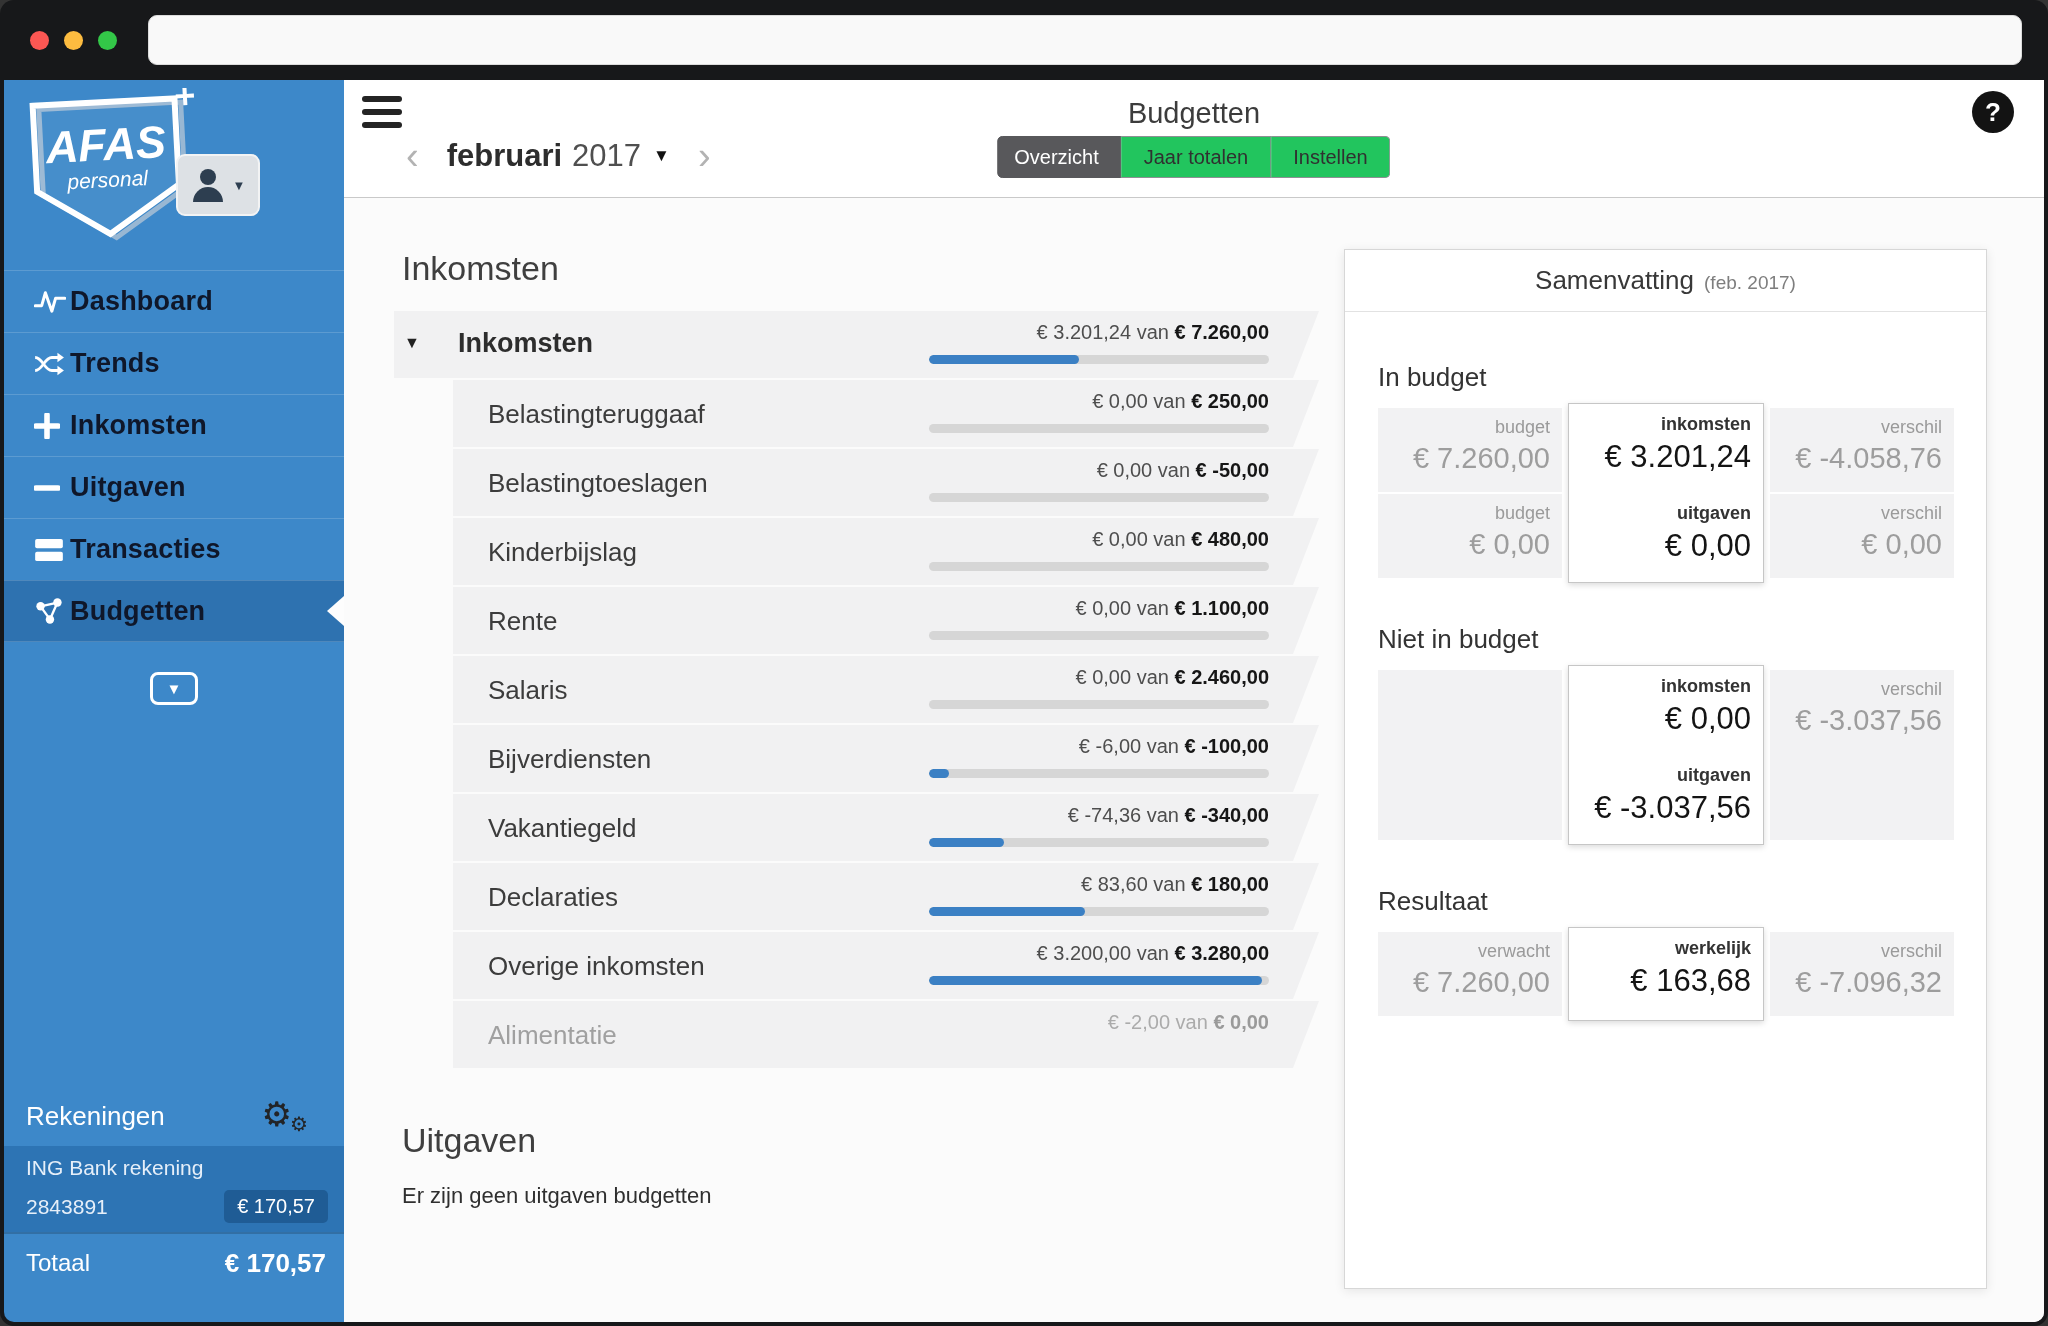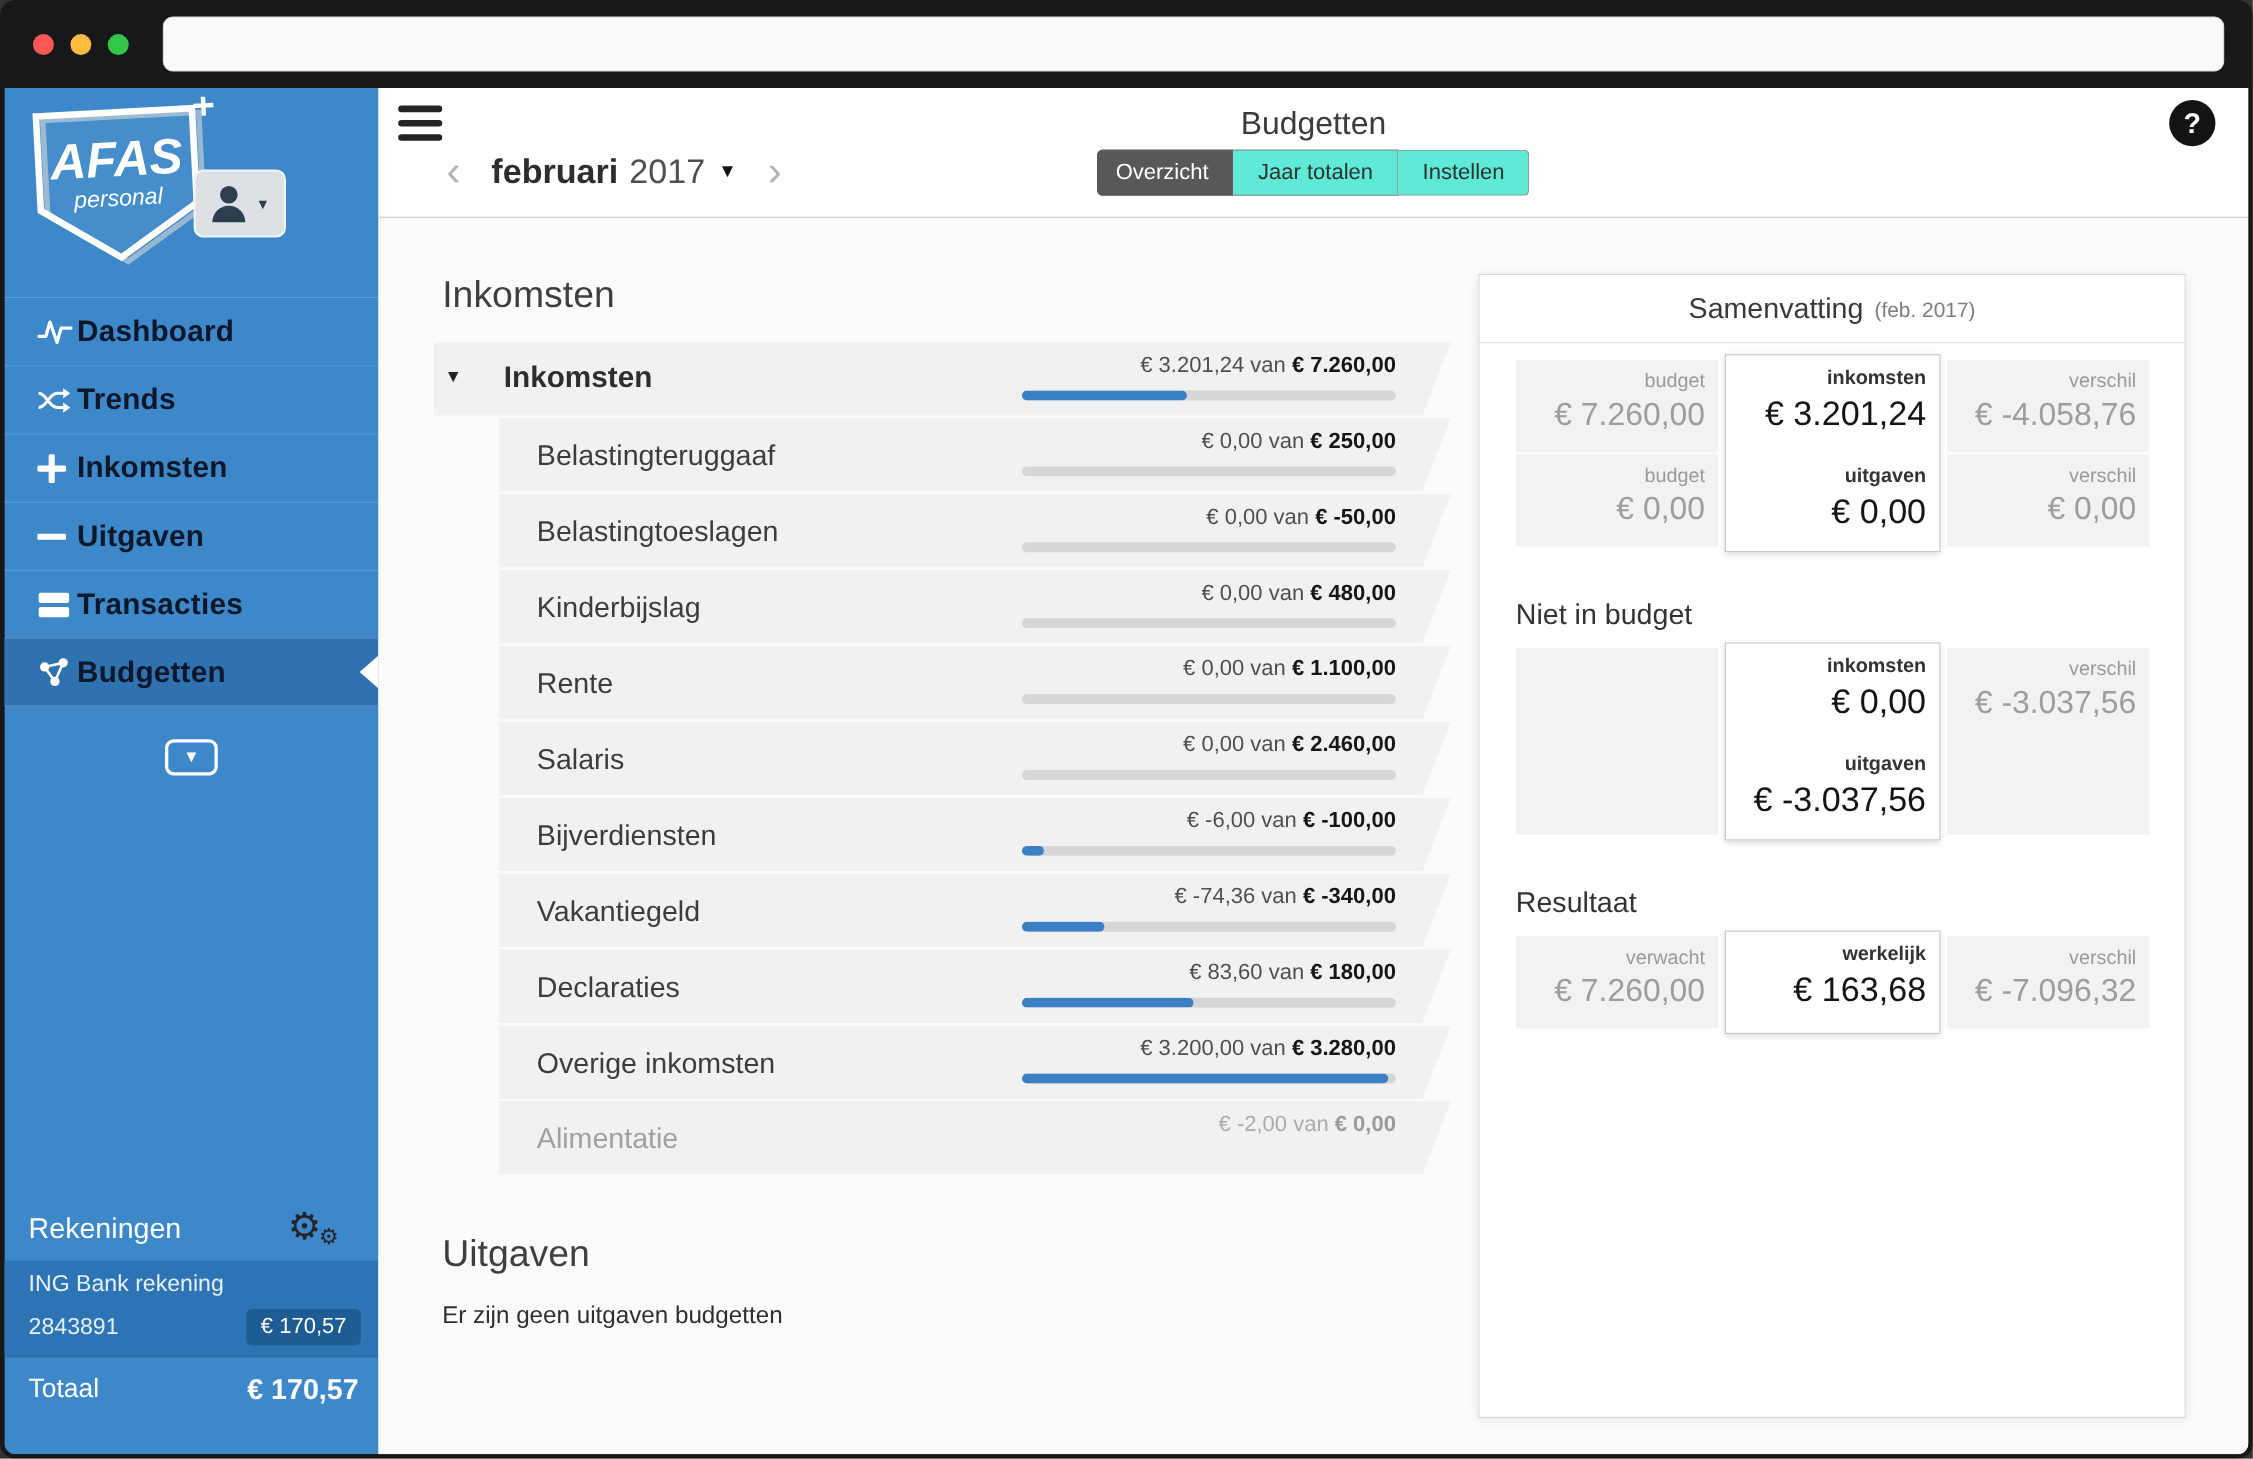--- a/index.html
+++ b/index.html
@@ -65,21 +65,21 @@
   .help-btn { position:absolute; right:30px; top:11px; width:42px; height:42px; border-radius:50%; background:#131313; color:#fff; font-size:26px; font-weight:bold; display:flex; align-items:center; justify-content:center; cursor:pointer; }
 
   .month-nav { position:absolute; left:56px; top:50px; height:52px; display:flex; align-items:center; }
   .month-arrow { font-size:38px; color:#b3b3b3; line-height:1; cursor:pointer; padding:0 6px; }
   .month-group { display:flex; align-items:baseline; gap:10px; margin:0 22px; cursor:pointer; }
   .month-name { font-size:31px; font-weight:bold; color:#2d2d2d; }
   .month-year { font-size:31px; color:#4f4f4f; }
   .month-caret { font-size:17px; color:#111; align-self:center; margin-left:2px; }
 
   .tabs { position:absolute; left:50%; transform:translateX(-50%); top:56px; display:flex; }
-  .tab { height:42px; padding:0 22px; font-size:20px; font-family:"Liberation Sans",sans-serif; border:1px solid #8f8f93; background:#5eead4; color:#303030; cursor:pointer; }
+  .tab { height:42px; padding:0 22px; font-size:20px; font-family:"Liberation Sans",sans-serif; border:1px solid #8f8f93; background:#22c55e; color:#303030; cursor:pointer; }
   .tab + .tab { border-left:none; }
   .tab:first-child { border-radius:5px 0 0 5px;padding-left:16px; }
   .tab:last-child  { border-radius:0 5px 5px 0; }
   .tab.selected { background:var(--tab-selected,#58585b); border-color:var(--tab-selected,#58585b); color:#fff; }
 
   .content { position:absolute; top:119px; left:0; right:0; bottom:0; background:#fbfbfb; }
 
   .section-heading { position:absolute; left:58px; font-size:34px; color:#3f3f3f; font-weight:400; }
   .income-heading { top:50px; }
   .expenses-heading { top:922px; }
@@ -370,20 +370,21 @@
         <div class="expenses-empty">Er zijn geen uitgaven budgetten</div>
 
         <div class="summary-card">
           <div class="card-header">
             <span class="card-title">Samenvatting</span>
             <span class="card-period">(feb. 2017)</span>
           </div>
 
           <div class="card-body">
 
+            <div class="sum-heading">In budget</div>
             <div class="sum-grid rows2">
               <div class="sum-cell c1r1">
                 <span class="cell-label">budget</span>
                 <span class="cell-value">€ 7.260,00</span>
               </div>
               <div class="sum-mid">
                 <div class="mid-cell">
                   <span class="cell-label">inkomsten</span>
                   <span class="cell-value">€ 3.201,24</span>
                 </div>

